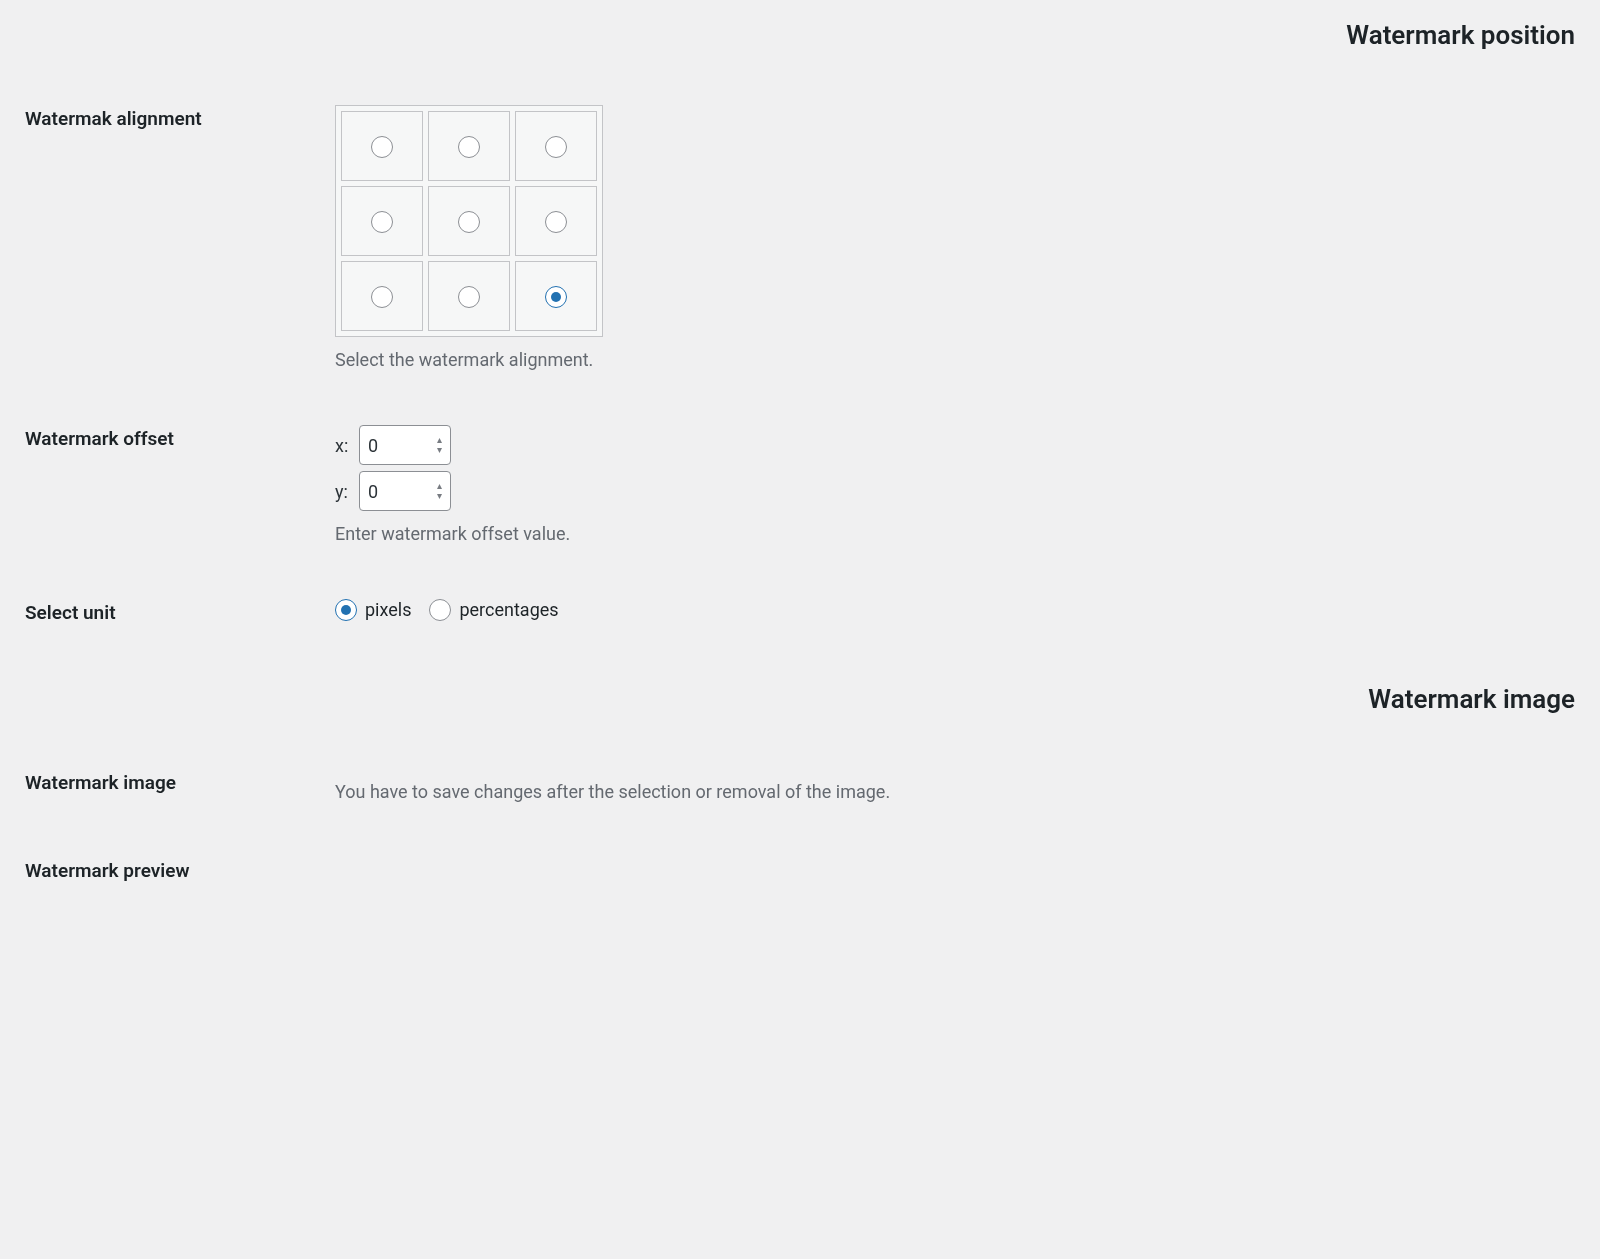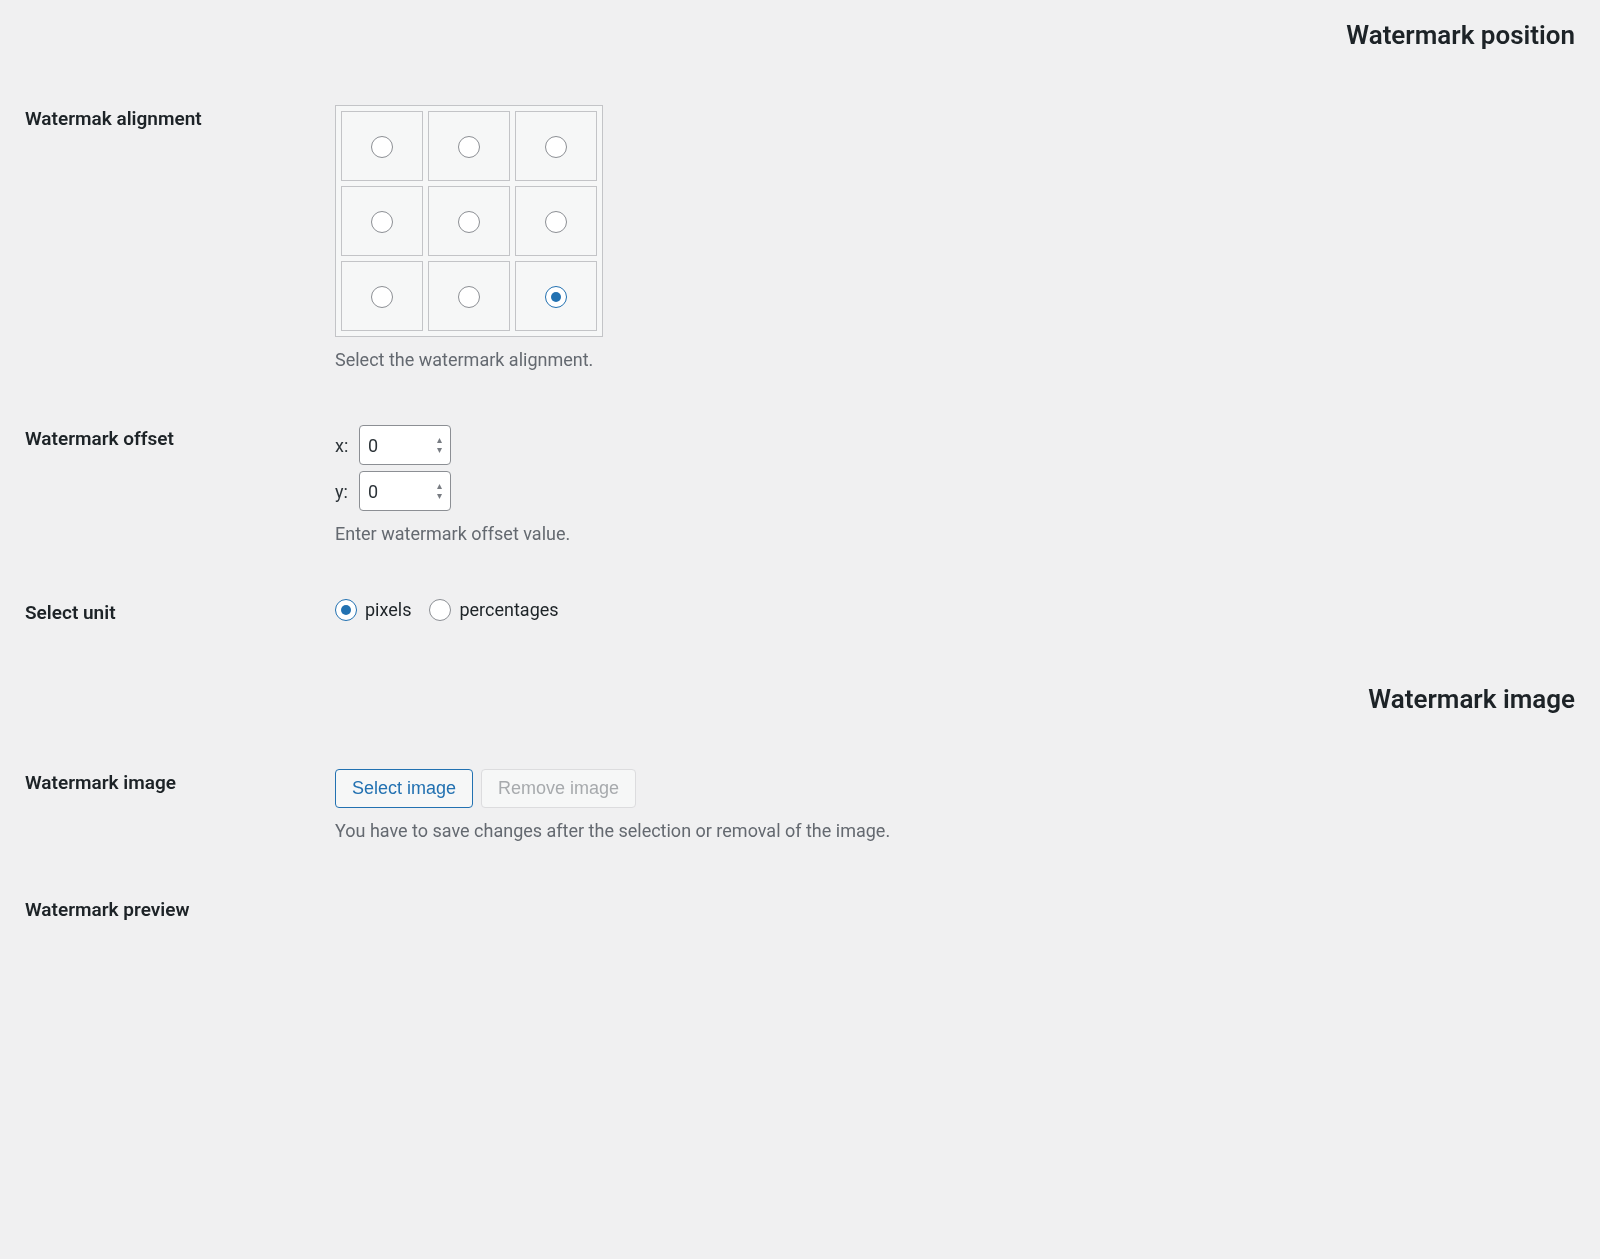--- a/index.html
+++ b/index.html
@@ -239,23 +239,19 @@
       <span class="unit-label">percentages</span>
     </div>
   </div>
 </div>
 
 <h2 class="section-title second">Watermark image</h2>
 
 <div class="row">
   <div class="row-label">Watermark image</div>
   <div class="row-content">
-    <div class="btn-row">
-      <button class="btn">Select image</button>
-      <button class="btn secondary">Remove image</button>
-    </div>
     <p class="description">You have to save changes after the selection or removal of the image.</p>
   </div>
 </div>
 
 <div class="row last">
   <div class="row-label">Watermark preview</div>
 </div>
 
 </body></html>

